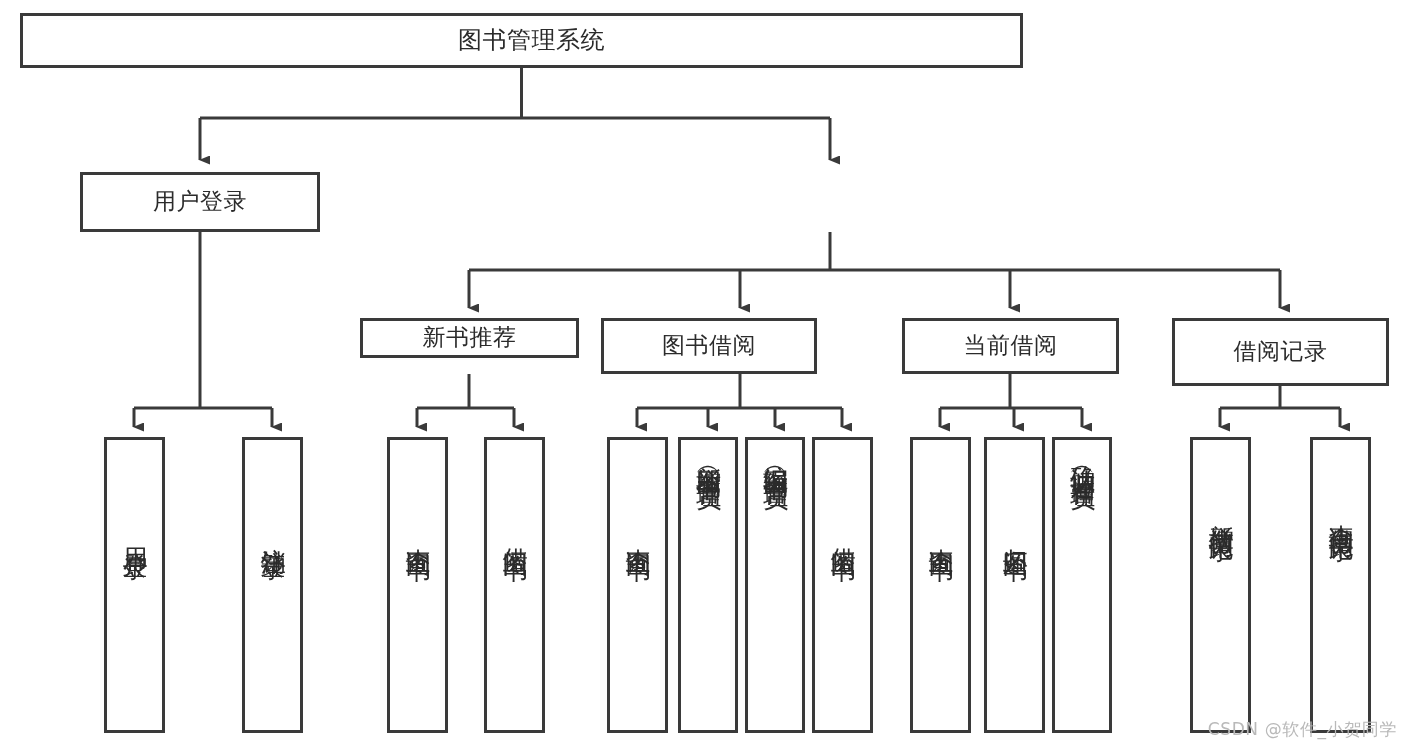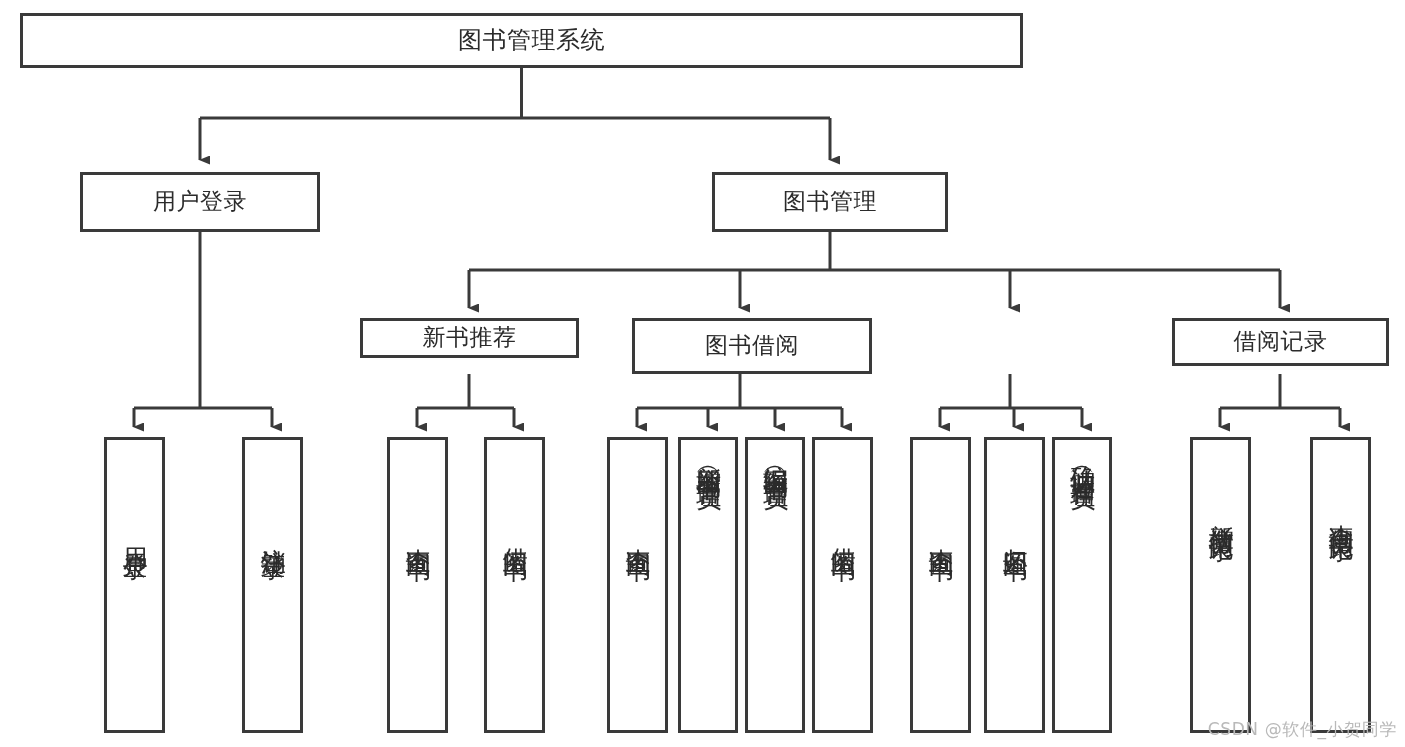--- a/index.html
+++ b/index.html
@@ -143,31 +143,31 @@
     </g>
   </svg>
 
   <div class="node horiz root" style="left:20px; top:13px; width:1003px; height:55px;padding-left:20px;">
     <span class="label">图书管理系统</span>
   </div>
 
   <div class="node horiz" style="left:80px; top:172px; width:240px; height:60px;">
     <span class="label">用户登录</span>
   </div>
-  <div class="node horiz" style="left:712px; top:172px; width:236px; height:60px;">
-    <span class="label">图书管理</span>
-  </div>
 
   <div class="node horiz" style="left:360px; top:318px; width:219px; height:40px;">
     <span class="label">新书推荐</span>
   </div>
-  <div class="node horiz" style="left:632px; top:318px; width:240px; height:56px;">
+  <div class="node horiz" style="left:601px; top:318px; width:216px; height:56px;">
     <span class="label">图书借阅</span>
   </div>
-  <div class="node horiz" style="left:1172px; top:318px; width:217px; height:48px;">
+  <div class="node horiz" style="left:902px; top:318px; width:217px; height:56px;">
+    <span class="label">当前借阅</span>
+  </div>
+  <div class="node horiz" style="left:1172px; top:318px; width:217px; height:68px;">
     <span class="label">借阅记录</span>
   </div>
 
   <div class="node leaf short" style="left:104px; top:437px; width:61px; height:296px;">
     <span class="label">用户登录</span>
   </div>
   <div class="node leaf short" style="left:242px; top:437px; width:61px; height:296px;">
     <span class="label">注销登录</span>
   </div>
 

